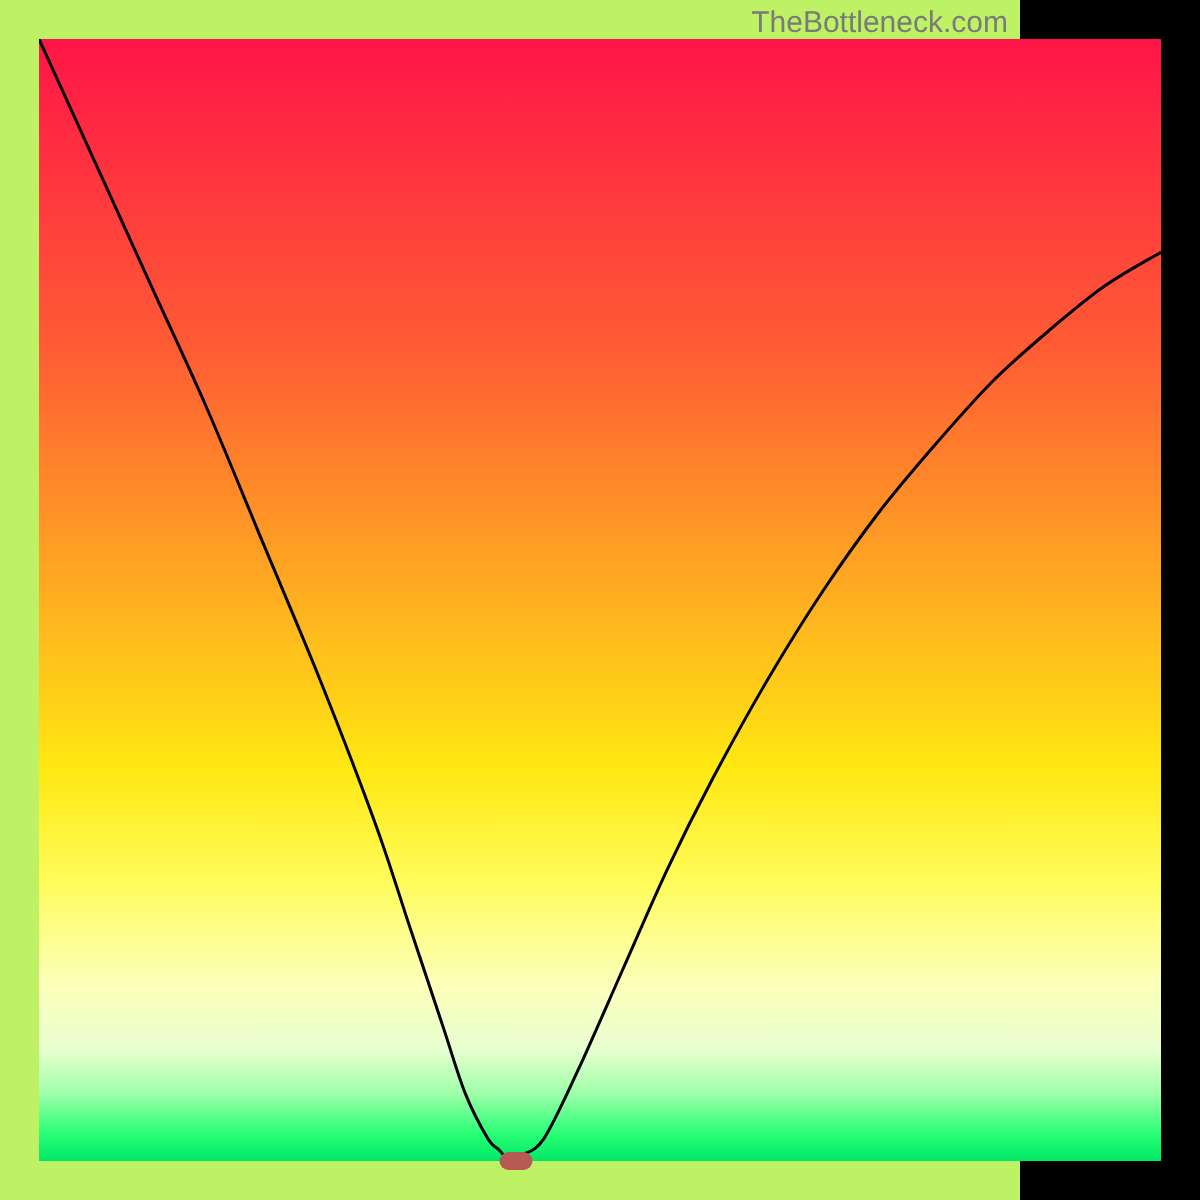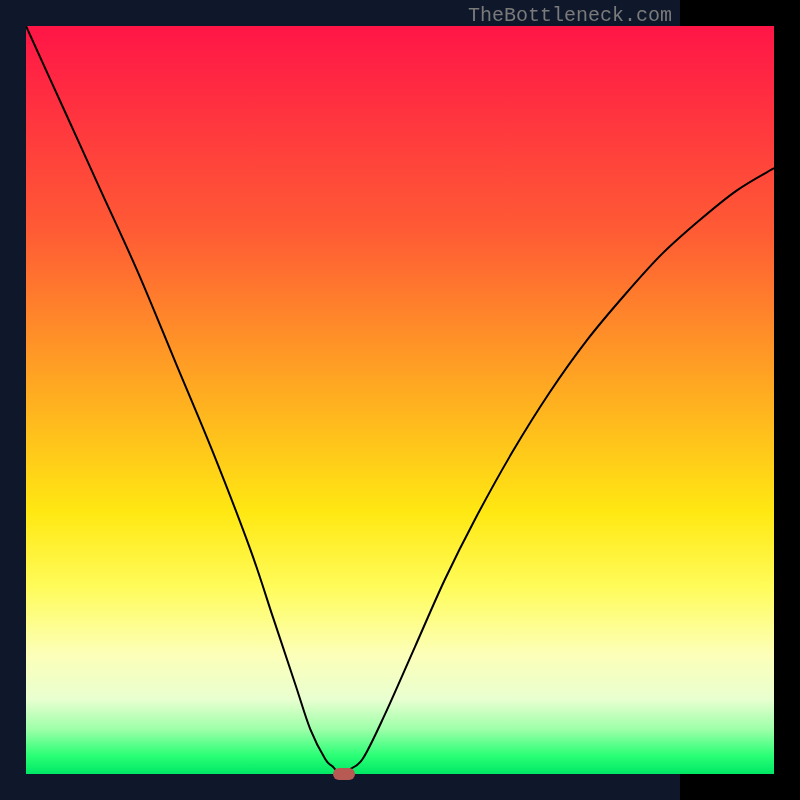--- a/index.html
+++ b/index.html
@@ -8,22 +8,21 @@
     width: 800px;
     height: 800px;
     background: #000;
     font-family: Arial, Helvetica, sans-serif;
     overflow: hidden;
   }
   .frame {
     position: relative;
     width: 680px;
     height: 800px;
-    background: #0f172a;
-    font-family: Liberation Mono, monospace;
+    background: #bef264;
   }
   .plot-area {
     position: absolute;
     left: 26px;
     top: 26px;
     width: 748px;
     height: 748px;
     background: linear-gradient(
       to bottom,
       #ff1547 0%,

